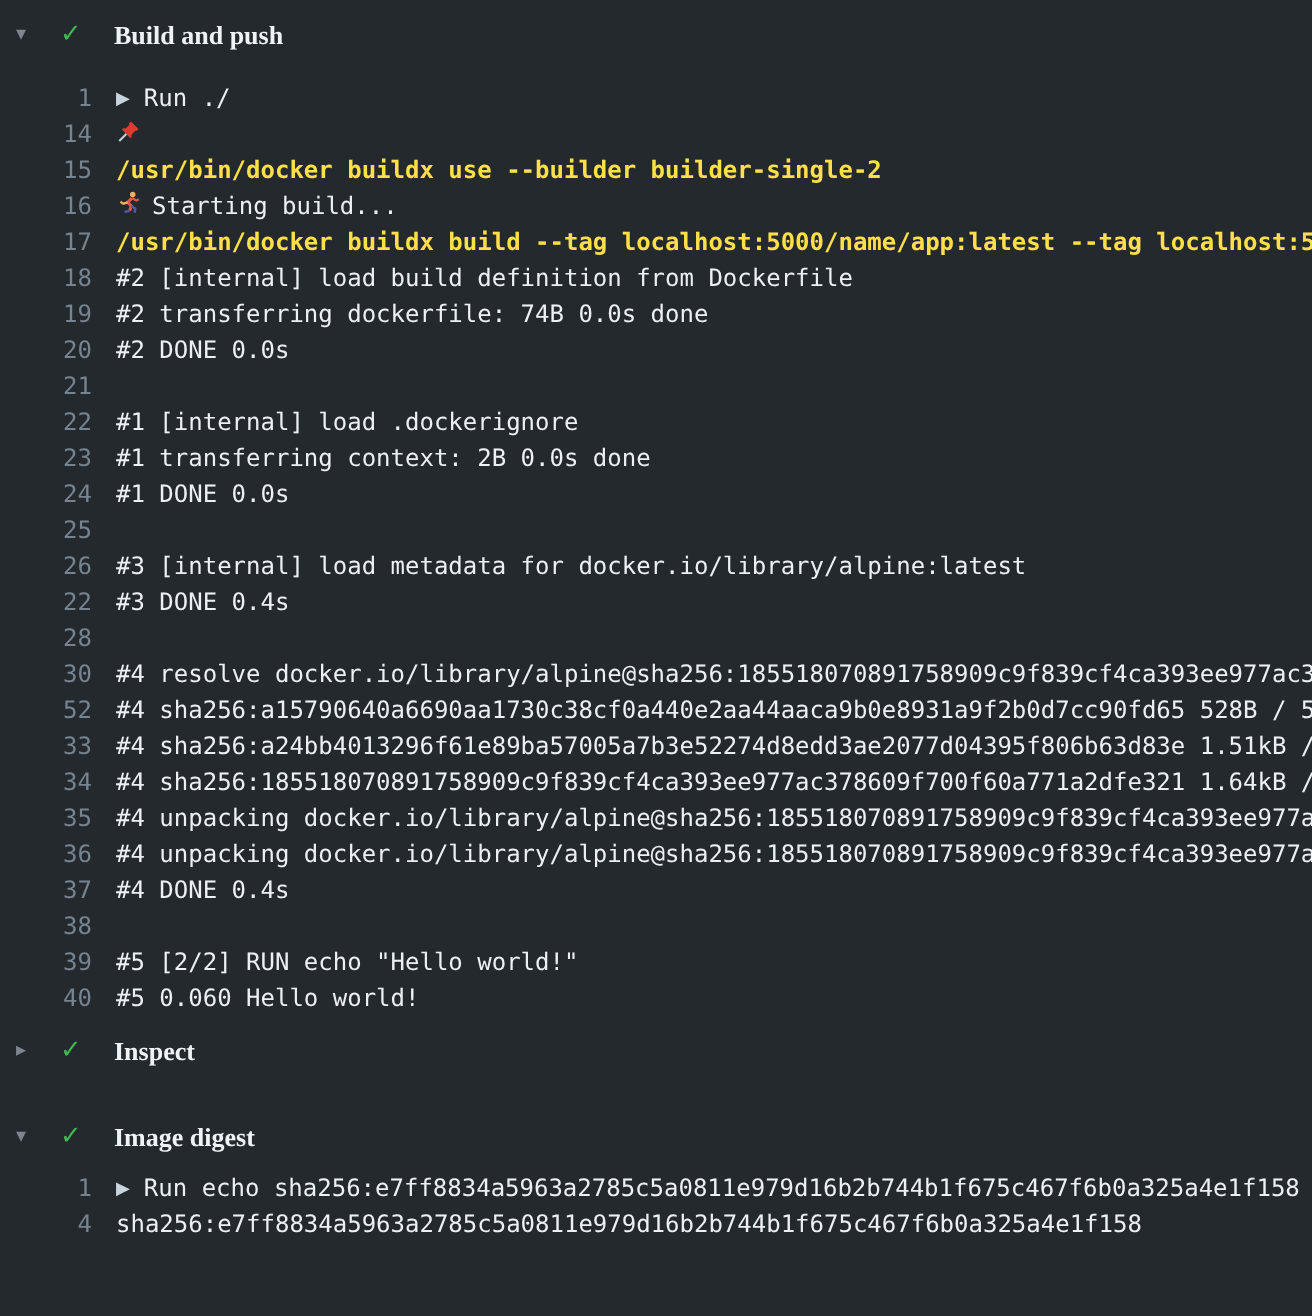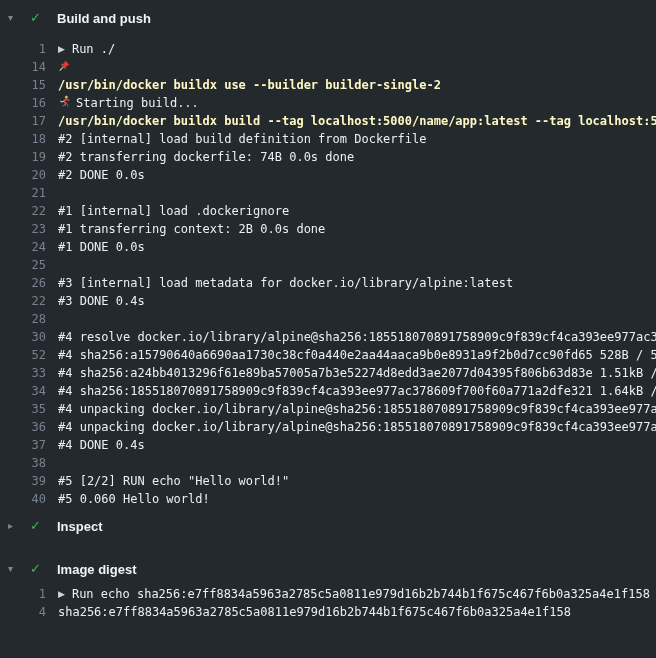--- a/index.html
+++ b/index.html
@@ -20,38 +20,38 @@
   .chev{
     width:22px;flex:none;color:#7d8590;font-size:10px;
     font-family:"DejaVu Sans",sans-serif;line-height:16px;
   }
   .check{
     width:27px;flex:none;color:#3fb950;font-size:13px;font-weight:bold;
     font-family:"DejaVu Sans",sans-serif;line-height:16px;
   }
   .sec-title{
     color:#f0f3f6;font-weight:bold;font-size:13px;
-    font-family:Liberation Sans, sans-serif;
+    font-family:Liberation Serif, serif;
     white-space:pre;
     text-align:center;
   }
   .lines{display:block;}
   .section:nth-of-type(1) .lines{margin-top:14px;}
   .section:nth-of-type(3) .lines{margin-top:8px;}
   .line{display:flex;height:18px;}
   .ln{
     width:46px;flex:none;text-align:right;
     color:#768390;font-size:12px;line-height:18px;
     cursor:pointer;user-select:none;
   }
   .ltext{
     flex:1;margin-left:12px;overflow:hidden;white-space:pre;
     color:#eceff3;font-size:12px;line-height:18px;
   }
-  .ltext.cmd{color:#fef9c3;font-weight:bold;}
+  .ltext.cmd{color:#fde047;font-weight:bold;}
   .play{
     display:inline-block;color:#c9d4df;font-size:9px;
     margin-right:7px;vertical-align:1px;cursor:pointer;
     font-family:"DejaVu Sans",sans-serif;
   }
   .em{display:inline-block;width:13px;height:14px;margin-right:5px;vertical-align:-2px;}
   .em svg{display:block;}
 </style>
 </head>
 <body>

